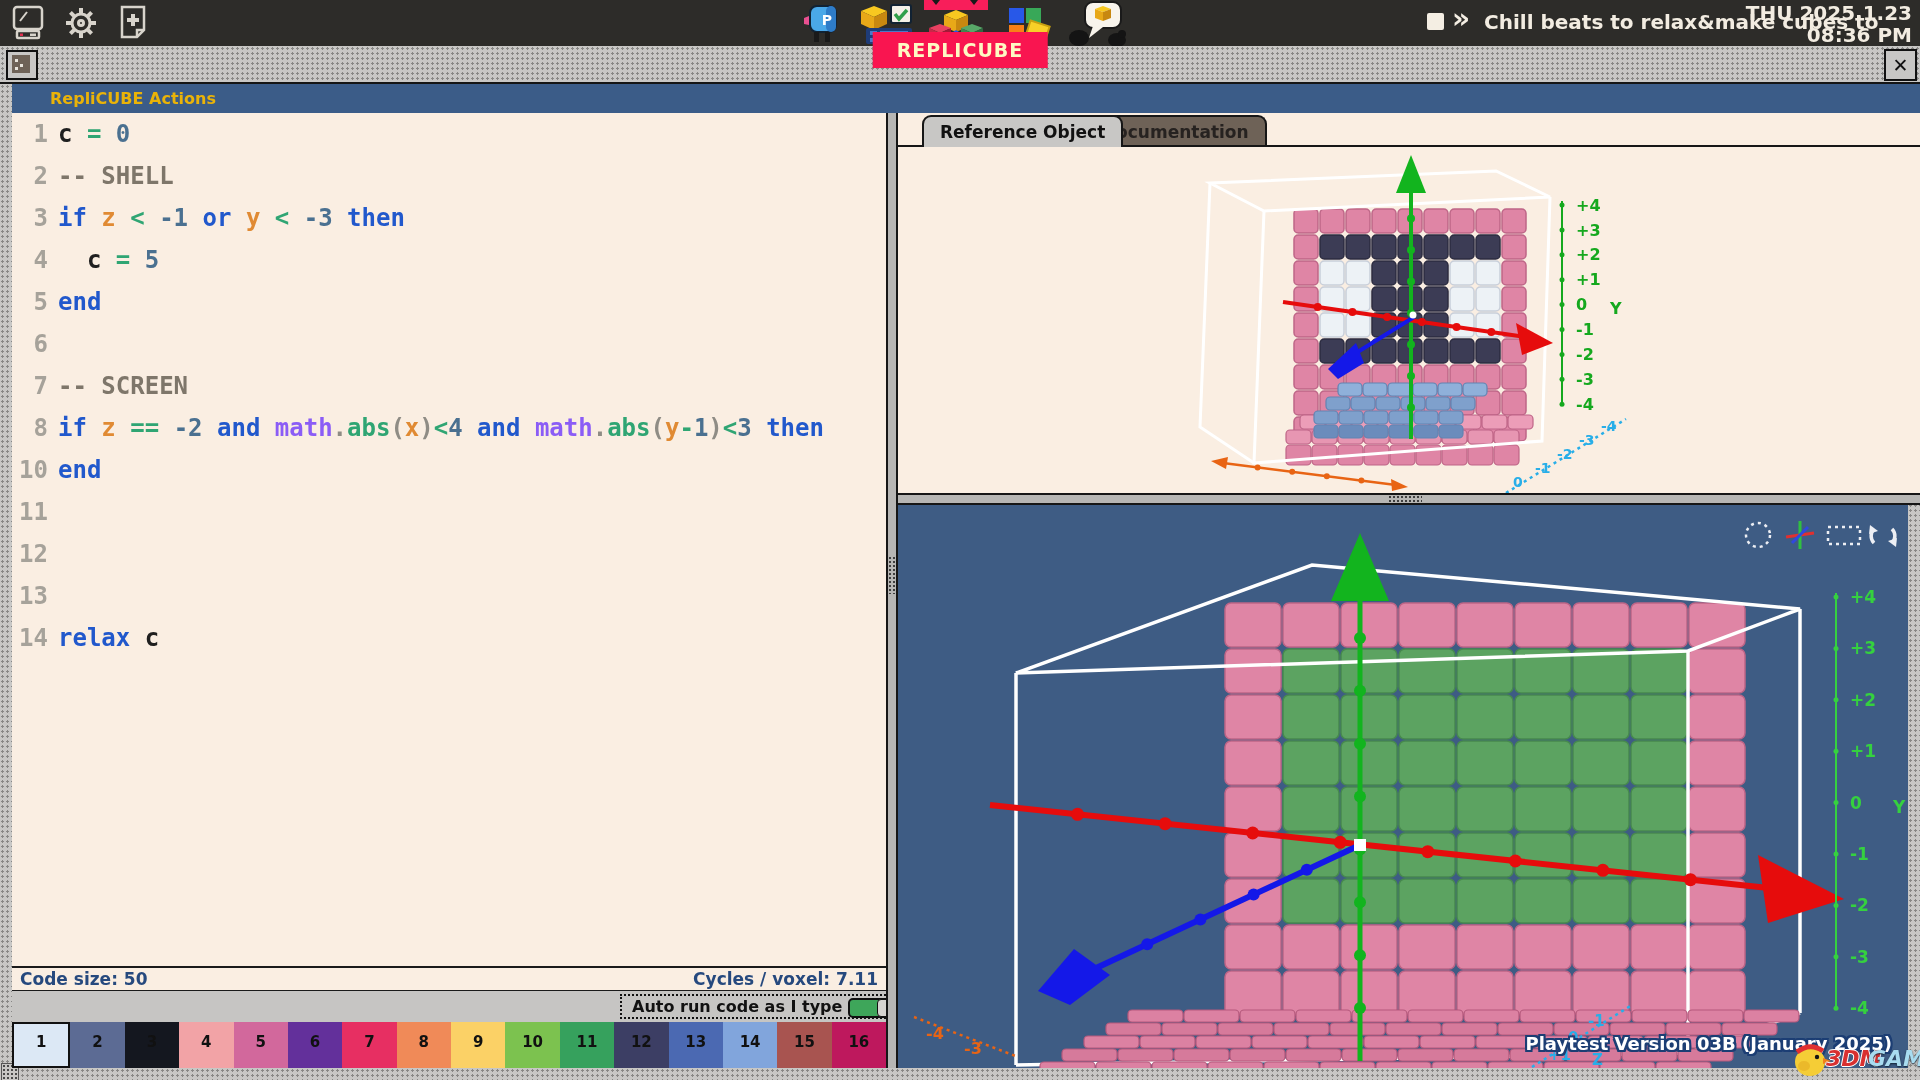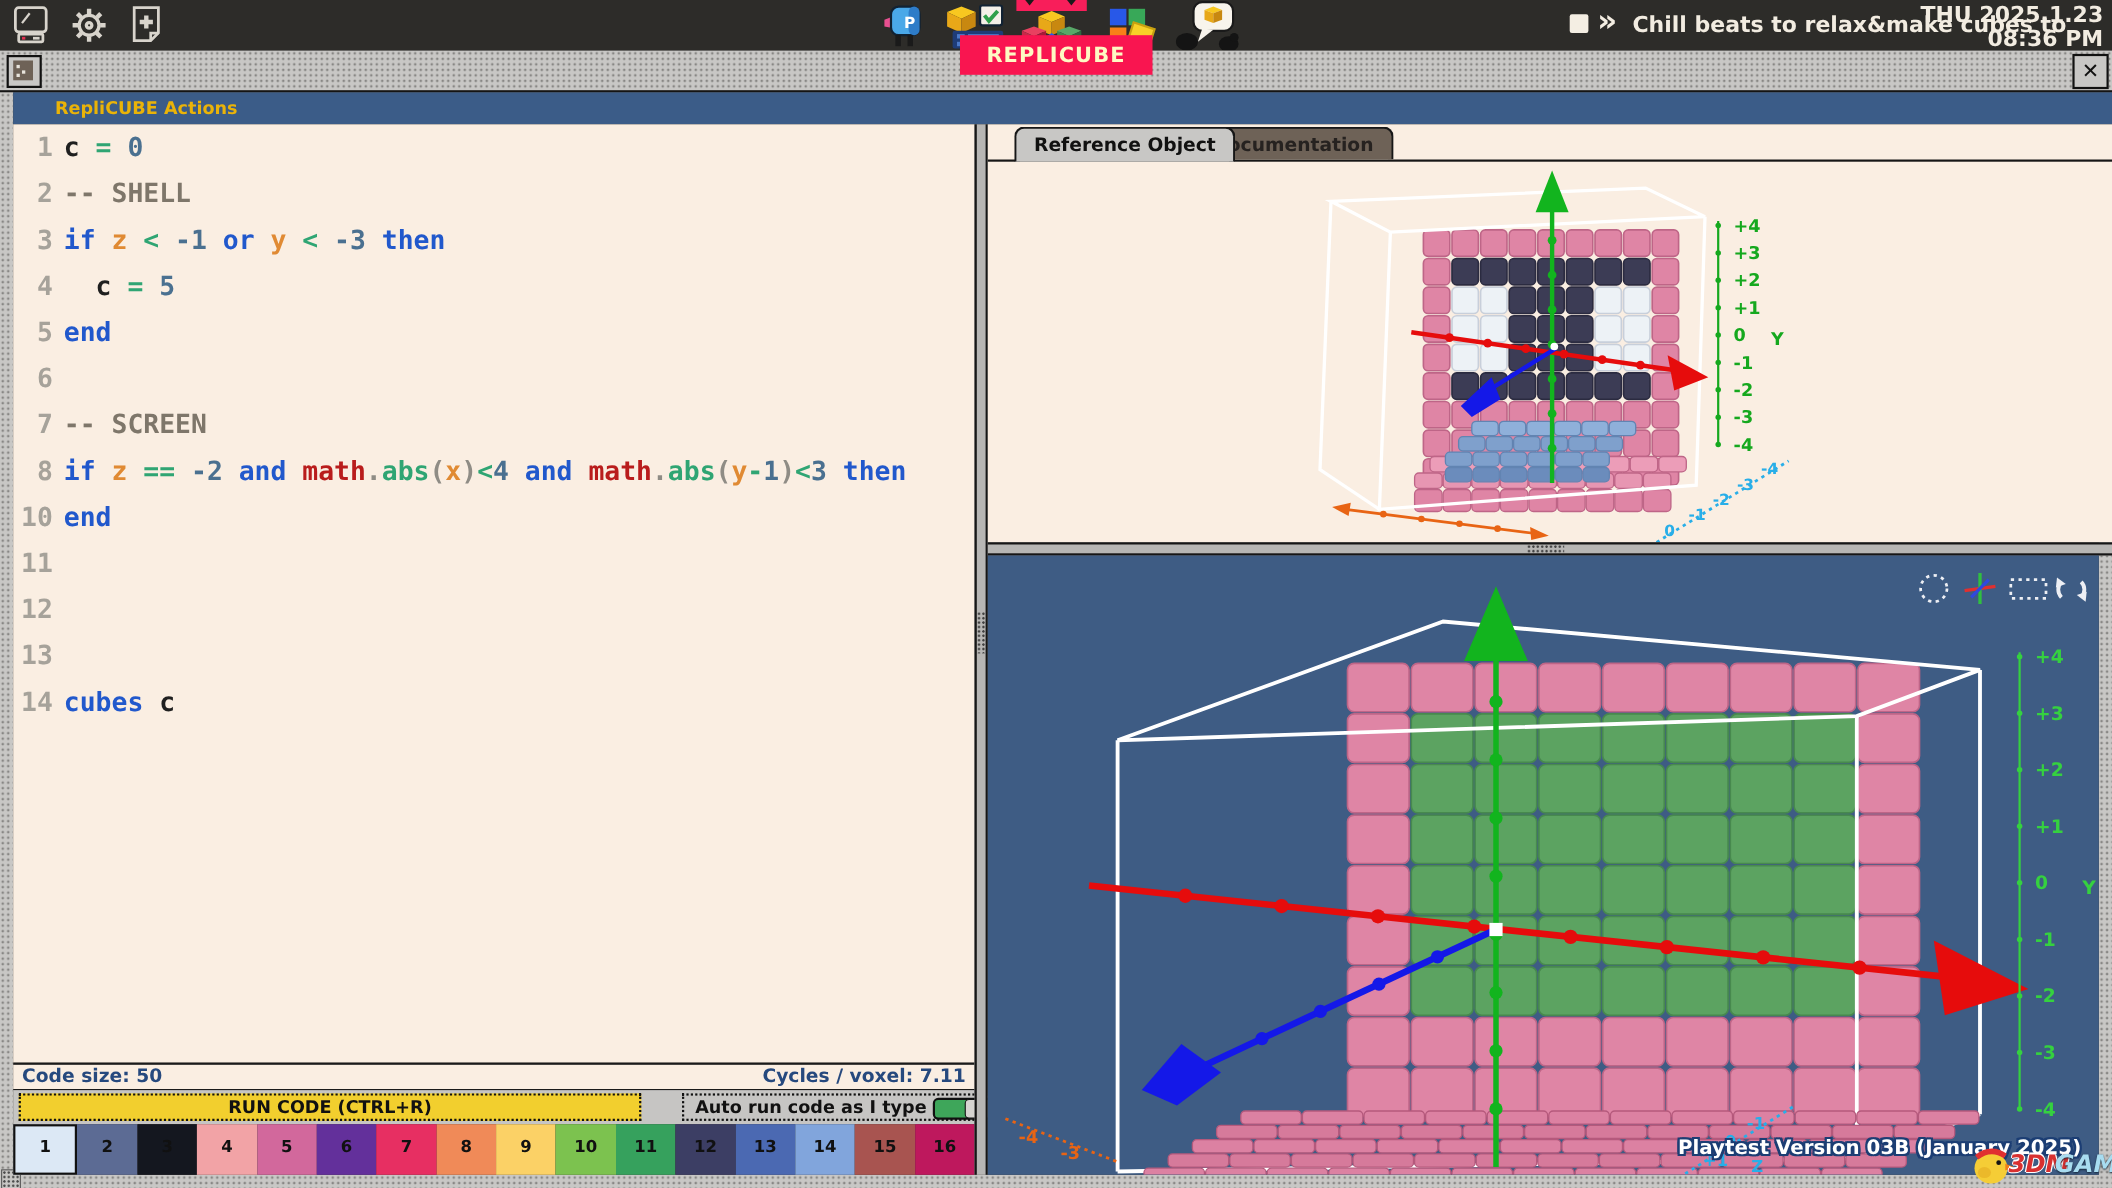--- a/index.html
+++ b/index.html
@@ -32,21 +32,21 @@
   #bluebar{left:12px;top:84px;width:1908px;height:29px;background:#3B5C88;color:#eab308;
            font-size:16px;font-weight:bold;line-height:29px;padding-left:38px;box-sizing:border-box;}
   
   #editor{left:12px;top:113px;width:874px;height:853px;background:#FAEEE2;overflow:hidden;
           font-family:"DejaVu Sans Mono","Liberation Mono",monospace;font-weight:bold;font-size:24px;}
   .crow{position:relative;height:42px;line-height:42px;white-space:pre;}
   .crow.active{background:#E8E1D7;}
   .lnum{display:inline-block;width:46px;text-align:right;padding-right:10px;color:#A6A29A;box-sizing:border-box;}
   .ctext{color:#1F1F1F;}
   .tk-k{color:#2158CC;} .tk-v{color:#E08A33;} .tk-c{color:#1F1F1F;} .tk-o{color:#2FA573;}
-  .tk-n{color:#4A7090;} .tk-m{color:#7E766A;} .tk-b{color:#b91c1c;margin-top:28px;} .tk-f{color:#2FA573;} .tk-p{color:#8F8C85;} .tk-t{color:#1F1F1F;}
+  .tk-n{color:#4A7090;} .tk-m{color:#7E766A;} .tk-b{color:#8b5cf6;margin-top:28px;} .tk-f{color:#2FA573;} .tk-p{color:#8F8C85;} .tk-t{color:#1F1F1F;}
   .sel{background:#F7D03A;}
   .cursor{display:inline-block;width:3px;height:28px;background:#111;vertical-align:-5px;}
   
   #statusrow{left:12px;top:966px;width:874px;height:24px;background:#FAEEE2;border-top:2px solid #1a1a1a;box-sizing:border-box;
              color:#26497E;font-size:17px;font-weight:bold;line-height:22px;}
   #btnrow{left:12px;top:990px;width:874px;height:32px;background:#C6C5C3;border-top:1px solid #1a1a1a;box-sizing:border-box;}
   #runbtn{position:absolute;left:5px;top:3px;width:566px;height:25px;background:#F2CF2E;border:2px dotted #111;
           box-sizing:border-box;text-align:center;font-size:16px;font-weight:bold;color:#111;line-height:21px;}
   #autorun{position:absolute;left:608px;top:3px;width:290px;height:25px;background:#C6C5C3;border:2px dotted #111;
            box-sizing:border-box;font-size:16px;font-weight:bold;color:#111;line-height:21px;padding-left:10px;}
@@ -206,30 +206,29 @@
       <div class="crow"><span class="lnum">3</span><span class="ctext"><span class="tk-k">if </span><span class="tk-v">z </span><span class="tk-o">&lt; </span><span class="tk-n">-1 </span><span class="tk-k">or </span><span class="tk-v">y </span><span class="tk-o">&lt; </span><span class="tk-n">-3 </span><span class="tk-k">then</span></span></div>
       <div class="crow"><span class="lnum">4</span><span class="ctext"><span class="tk-t">  </span><span class="tk-c">c </span><span class="tk-o">= </span><span class="tk-n">5</span></span></div>
       <div class="crow"><span class="lnum">5</span><span class="ctext"><span class="tk-k">end</span></span></div>
       <div class="crow"><span class="lnum">6</span><span class="ctext"></span></div>
       <div class="crow"><span class="lnum">7</span><span class="ctext"><span class="tk-m">-- SCREEN</span></span></div>
       <div class="crow"><span class="lnum">8</span><span class="ctext"><span class="tk-k">if </span><span class="tk-v">z </span><span class="tk-o">== </span><span class="tk-n">-2 </span><span class="tk-k">and </span><span class="tk-b">math</span><span class="tk-p">.</span><span class="tk-f">abs</span><span class="tk-p">(</span><span class="tk-v">x</span><span class="tk-p">)</span><span class="tk-o">&lt;</span><span class="tk-n">4 </span><span class="tk-k">and </span><span class="tk-b">math</span><span class="tk-p">.</span><span class="tk-f">abs</span><span class="tk-p">(</span><span class="tk-v">y</span><span class="tk-o">-</span><span class="tk-n">1</span><span class="tk-p">)</span><span class="tk-o">&lt;</span><span class="tk-n">3 </span><span class="tk-k">then</span></span></div>
       <div class="crow"><span class="lnum">10</span><span class="ctext"><span class="tk-k">end</span></span></div>
       <div class="crow"><span class="lnum">11</span><span class="ctext"></span></div>
       <div class="crow"><span class="lnum">12</span><span class="ctext"></span></div>
       <div class="crow"><span class="lnum">13</span><span class="ctext"></span></div>
-      <div class="crow"><span class="lnum">14</span><span class="ctext"><span class="tk-k">cubes </span><span class="tk-c">c</span></span></div>
+      <div class="crow"><span class="lnum">14</span><span class="ctext"><span class="tk-k">relax </span><span class="tk-c">c</span></span></div>
     </div>
 
   <div id="statusrow" class="abs">
     <span style="position:absolute;left:8px">Code size: 50</span>
     <span style="position:absolute;right:8px">Cycles / voxel: 7.11</span>
   </div>
 
   <div id="btnrow" class="abs">
-    <div id="runbtn">RUN CODE (CTRL+R)</div>
     <div id="autorun">
       <span>Auto run code as I type</span>
       <div id="toggle">
         <div id="knob"></div>
       </div>
     </div>
   </div>
 
   <div id="palette" class="abs">
       <div class="swatch selected" style="background: rgb(220, 232, 245);">1</div>

